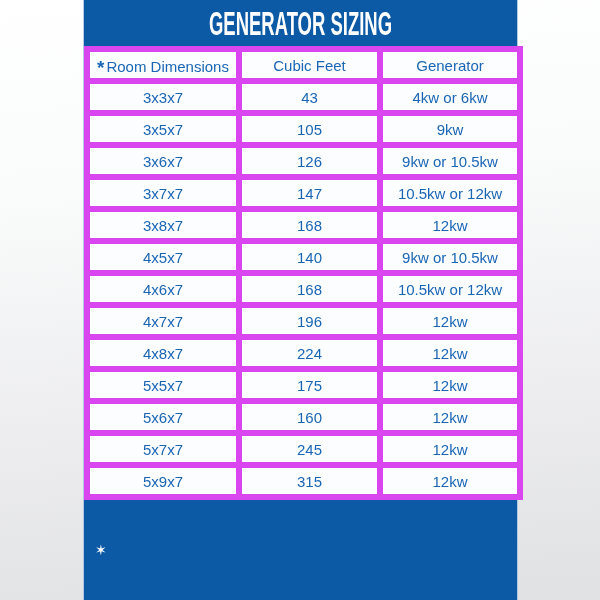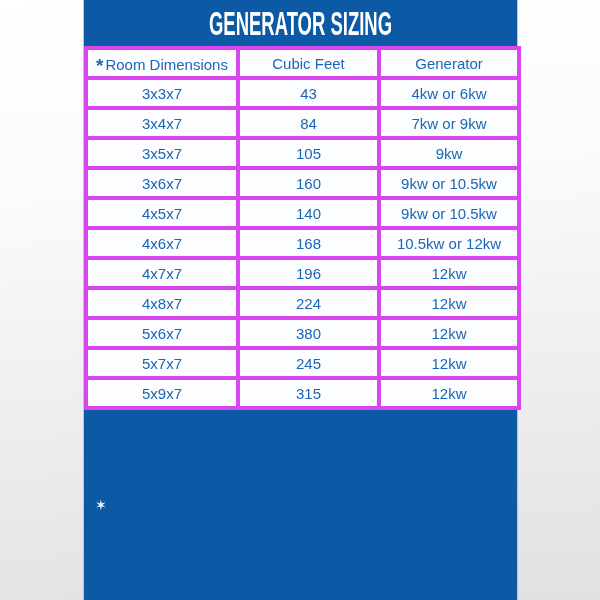--- a/index.html
+++ b/index.html
@@ -45,21 +45,21 @@
   }
   table.sizing {
     border-collapse: collapse;
     table-layout: fixed;
     width: 433px;
     flex: 0 0 auto;
   }
   table.sizing th,
   table.sizing td {
     background: #fcfdfe;
-    border: 4px solid #d946ef;
+    border: 6px solid #d946ef;
     color: #1a66b5;
     text-align: center;
     vertical-align: middle;
     height: 26px;
     font-size: 15px;
     font-weight: normal;
     padding: 0;
     line-height: 1;
   }
   .hdr-star {
@@ -107,33 +107,38 @@
         <th>Generator</th>
       </tr>
     </thead>
     <tbody id="rows">
         <tr>
           <td>3x3x7</td>
           <td>43</td>
           <td>4kw or 6kw</td>
         </tr>
         <tr>
-          <td>3x4x7</td>
-          <td>84</td>
-          <td>7kw or 9kw</td>
-        </tr>
-        <tr>
           <td>3x5x7</td>
           <td>105</td>
           <td>9kw</td>
         </tr>
         <tr>
           <td>3x6x7</td>
-          <td>160</td>
+          <td>126</td>
           <td>9kw or 10.5kw</td>
+        </tr>
+        <tr>
+          <td>3x7x7</td>
+          <td>147</td>
+          <td>10.5kw or 12kw</td>
+        </tr>
+        <tr>
+          <td>3x8x7</td>
+          <td>168</td>
+          <td>12kw</td>
         </tr>
         <tr>
           <td>4x5x7</td>
           <td>140</td>
           <td>9kw or 10.5kw</td>
         </tr>
         <tr>
           <td>4x6x7</td>
           <td>168</td>
           <td>10.5kw or 12kw</td>
@@ -142,22 +147,27 @@
           <td>4x7x7</td>
           <td>196</td>
           <td>12kw</td>
         </tr>
         <tr>
           <td>4x8x7</td>
           <td>224</td>
           <td>12kw</td>
         </tr>
         <tr>
+          <td>5x5x7</td>
+          <td>175</td>
+          <td>12kw</td>
+        </tr>
+        <tr>
           <td>5x6x7</td>
-          <td>380</td>
+          <td>160</td>
           <td>12kw</td>
         </tr>
         <tr>
           <td>5x7x7</td>
           <td>245</td>
           <td>12kw</td>
         </tr>
         <tr>
           <td>5x9x7</td>
           <td>315</td>

